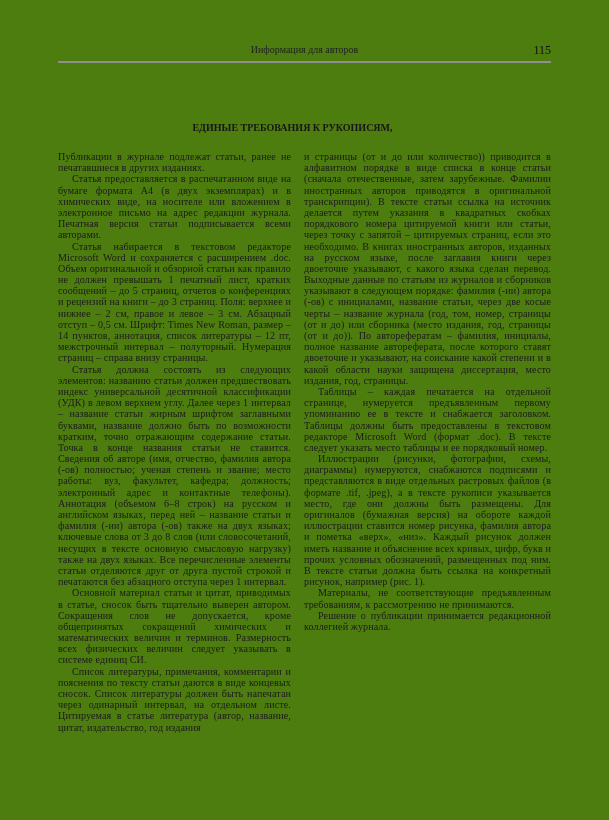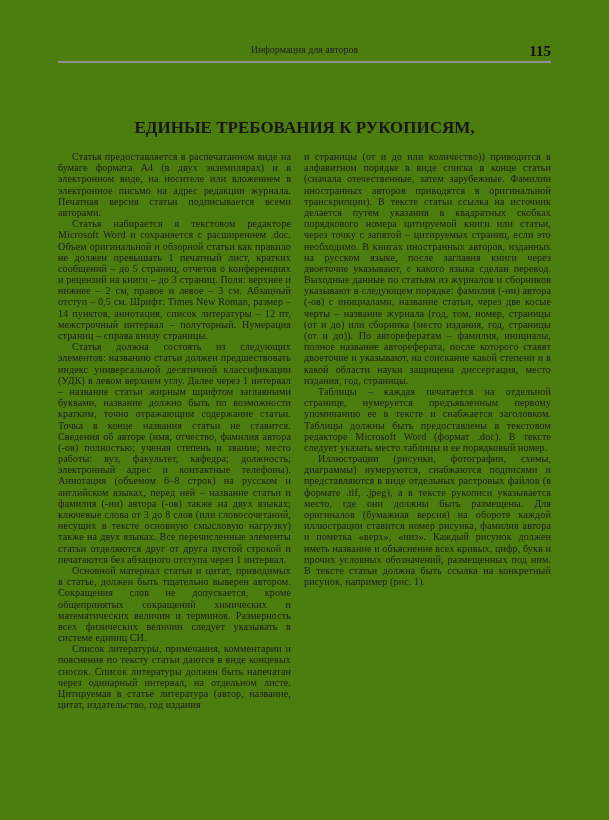--- a/index.html
+++ b/index.html
@@ -27,40 +27,40 @@
     font-size: 10px;
     line-height: 12px;
     color: #222;
   }
   .page-num {
     position: absolute;
     top: 43px;
     left: 58px;
     width: 493px;
     text-align: right;
-    font-size: 15px;
-    font-weight: bold;
+    font-size: 12px;
+    font-weight: normal;
     color: #111;
   }
   .head-rule {
     position: absolute;
     top: 61px;
     left: 58px;
     width: 493px;
     height: 2px;
     background: #8f8f8f;
   }
   .article-title {
     position: absolute;
     top: 121px;
-    left: 58px;
+    left: 46px;
     width: 493px;
     text-align: center;
     font-weight: bold;
-    font-size: 17px;
+    font-size: 10px;
     line-height: 13px;
     color: #161616;
   }
   .columns {
     position: absolute;
     top: 151px;
     left: 58px;
     width: 493px;
     display: flex;
     gap: 13px;
@@ -92,28 +92,31 @@
 
   <div class="head-rule"></div>
 
   <div class="article-title">
     <div>ЕДИНЫЕ ТРЕБОВАНИЯ К РУКОПИСЯМ,</div>
   </div>
 
   <div class="columns">
 
     <div class="col col-left">
-      <p>Статья предоставляется в распечатанном виде на бумаге формата А4 (в двух экземплярах) и в электронном виде, на носителе или вложением в электронное письмо на адрес редакции журнала. Печатная версия статьи подписывается всеми авторами.</p>
+      <p class="no-indent">Публикации в журнале подлежат статьи, ранее не печатавшиеся в других изданиях.</p>
+      <p>Статья предоставляется в распечатанном виде на бумаге формата А4 (в двух экземплярах) и в химических виде, на носителе или вложением в электронное письмо на адрес редакции журнала. Печатная версия статьи подписывается всеми авторами.</p>
       <p>Статья набирается в текстовом редакторе Microsoft Word и сохраняется с расширением .doc. Объем оригинальной и обзорной статьи как правило не должен превышать 1 печатный лист, кратких сообщений – до 5 страниц, отчетов о конференциях и рецензий на книги – до 3 страниц. Поля: верхнее и нижнее – 2 см, правое и левое – 3 см. Абзацный отступ – 0,5 см. Шрифт: Times New Roman, размер – 14 пунктов, аннотация, список литературы – 12 пт, межстрочный интервал – полуторный. Нумерация страниц – справа внизу страницы.</p>
       <p>Статья должна состоять из следующих элементов: названию статьи должен предшествовать индекс универсальной десятичной классификации (УДК) в левом верхнем углу. Далее через 1 интервал – название статьи жирным шрифтом заглавными буквами, название должно быть по возможности кратким, точно отражающим содержание статьи. Точка в конце названия статьи не ставится. Сведения об авторе (имя, отчество, фамилия автора (-ов) полностью; ученая степень и звание; место работы: вуз, факультет, кафедра; должность; электронный адрес и контактные телефоны). Аннотация (объемом 6–8 строк) на русском и английском языках, перед ней – название статьи и фамилия (-ии) автора (-ов) также на двух языках; ключевые слова от 3 до 8 слов (или словосочетаний, несущих в тексте основную смысловую нагрузку) также на двух языках. Все перечисленные элементы статьи отделяются друг от друга пустой строкой и печатаются без абзацного отступа через 1 интервал.</p>
-      <p>Основной материал статьи и цитат, приводимых в статье, должен быть тщательно выверен автором. Сокращения слов не допускается, кроме общепринятых сокращений химических и математических величин и терминов. Размерность всех физических величин следует указывать в системе единиц СИ.</p>
+      <p>Основной материал статьи и цитат, приводимых в статье, сносок быть тщательно выверен автором. Сокращения слов не допускается, кроме общепринятых сокращений химических и математических величин и терминов. Размерность всех физических величин следует указывать в системе единиц СИ.</p>
       <p>Список литературы, примечания, комментарии и пояснения по тексту статьи даются в виде концевых сносок. Список литературы должен быть напечатан через одинарный интервал, на отдельном листе. Цитируемая в статье литература (автор, название, цитат, издательство, год издания</p>
     </div>
 
     <div class="col col-right">
       <p class="no-indent">и страницы (от и до или количество)) приводится в алфавитном порядке в виде списка в конце статьи (сначала отечественные, затем зарубежные. Фамилии иностранных авторов приводятся в оригинальной транскрипции). В тексте статьи ссылка на источник делается путем указания в квадратных скобках порядкового номера цитируемой книги или статьи, через точку с запятой – цитируемых страниц, если это необходимо. В книгах иностранных авторов, изданных на русском языке, после заглавия книги через двоеточие указывают, с какого языка сделан перевод. Выходные данные по статьям из журналов и сборников указывают в следующем порядке: фамилия (-ии) автора (-ов) с инициалами, название статьи, через две косые черты – название журнала (год, том, номер, страницы (от и до) или сборника (место издания, год, страницы (от и до)). По авторефератам – фамилия, инициалы, полное название автореферата, после которого ставят двоеточие и указывают, на соискание какой степени и в какой области науки защищена диссертация, место издания, год, страницы.</p>
       <p>Таблицы – каждая печатается на отдельной странице, нумеруется предъявленным первому упоминанию ее в тексте и снабжается заголовком. Таблицы должны быть предоставлены в текстовом редакторе Microsoft Word (формат .doc). В тексте следует указать место таблицы и ее порядковый номер.</p>
       <p>Иллюстрации (рисунки, фотографии, схемы, диаграммы) нумеруются, снабжаются подписями и представляются в виде отдельных растровых файлов (в формате .tif, .jpeg), а в тексте рукописи указывается место, где они должны быть размещены. Для оригиналов (бумажная версия) на обороте каждой иллюстрации ставится номер рисунка, фамилия автора и пометка «верх», «низ». Каждый рисунок должен иметь название и объяснение всех кривых, цифр, букв и прочих условных обозначений, размещенных под ним. В тексте статьи должна быть ссылка на конкретный рисунок, например (рис. 1).</p>
+      <p>Материалы, не соответствующие предъявленным требованиям, к рассмотрению не принимаются.</p>
+      <p>Решение о публикации принимается редакционной коллегией журнала.</p>
     </div>
 
   </div>
 
 </div>
 
 </body></html>

